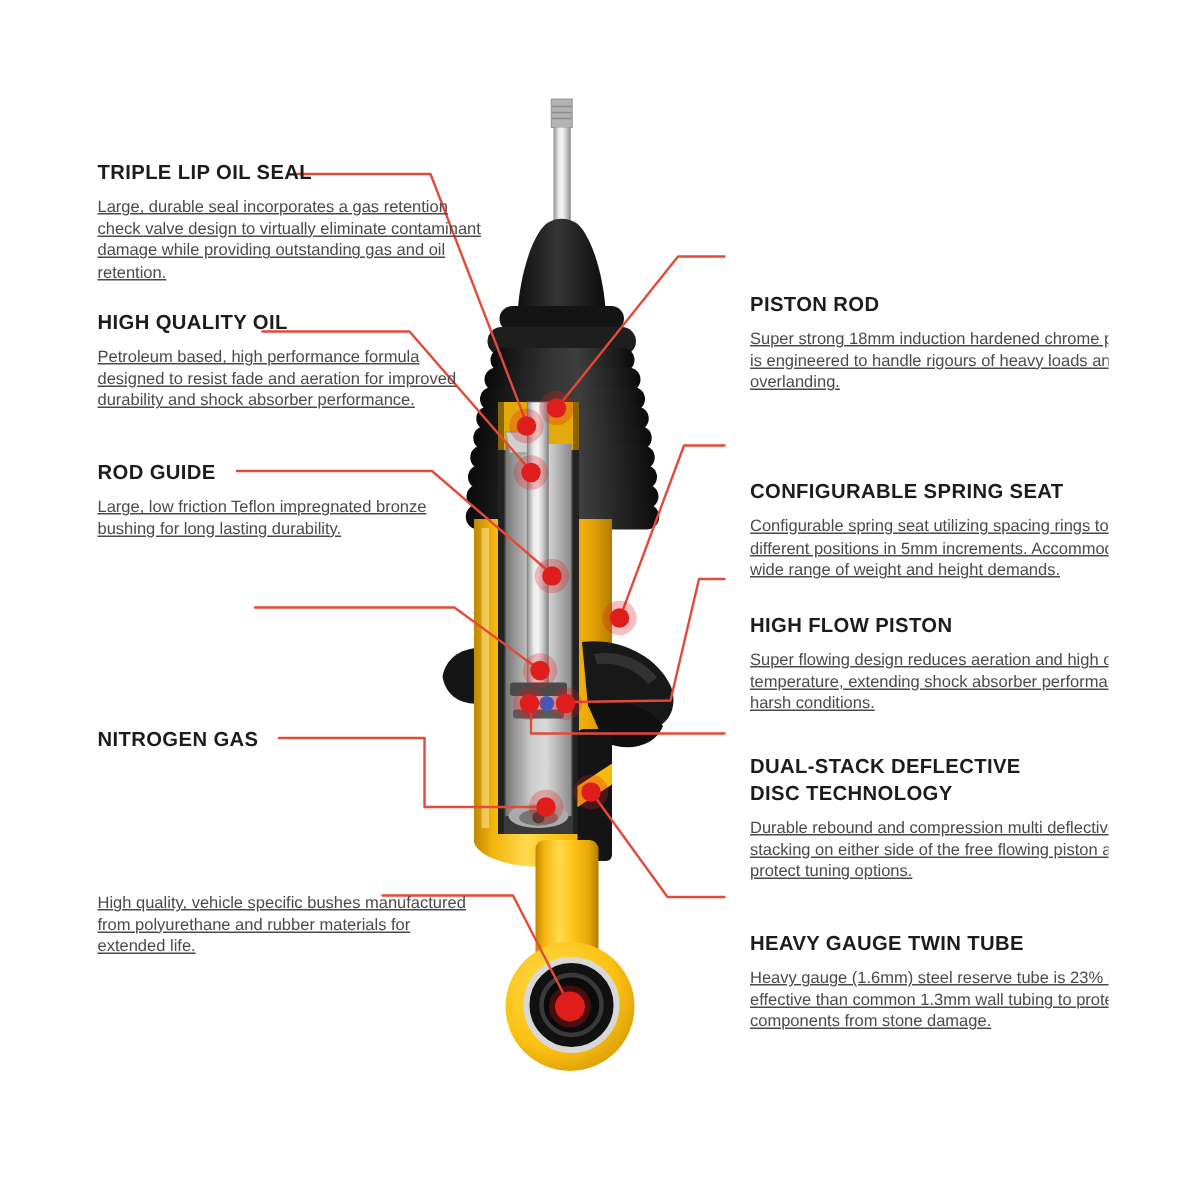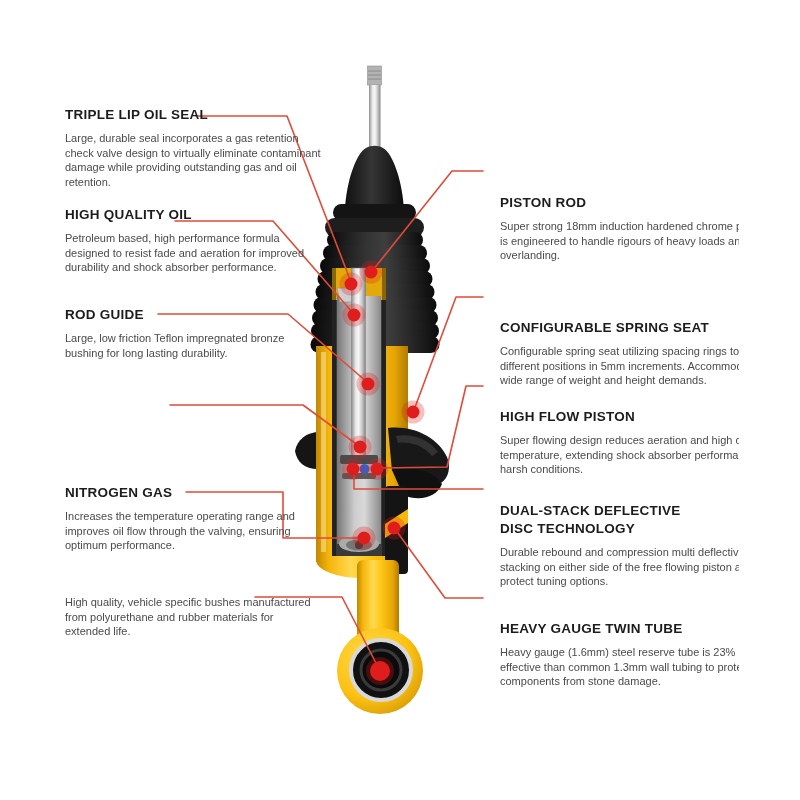--- a/index.html
+++ b/index.html
@@ -13,21 +13,21 @@
     position:relative;width:739px;height:800px;background:#ffffff;
     font-family:"Liberation Sans",sans-serif;overflow:hidden;
   }
   svg.art{position:absolute;left:0;top:0;}
   .callout{position:absolute;}
   .callout h3{
     margin:0;font-size:13.5px;font-weight:bold;color:var(--title-text);
     letter-spacing:.25px;line-height:18px;white-space:pre-line;
   }
   .callout p{
-    margin:7px 0 0;font-size:11px;line-height:14.6px;color:var(--body-text);
+    margin:7px 0 0;font-size:11px;line-height:14.6px;color:var(--body-text);text-decoration:underline;
   }
   .callout.left{width:256px;}
   .callout.right{width:292px;margin-top:32px;}
   .leader{fill:none;stroke:var(--accent-red);stroke-width:1.6;stroke-linejoin:round;stroke-linecap:round;}
   .marker{fill:var(--marker-red);}
   .marker-halo{fill:var(--marker-red);opacity:.28;}
 </style>
 </head>
 <body>
 
@@ -219,21 +219,20 @@
   <div class="callout left" style="left:65px;top:306px">
     <h3>ROD GUIDE</h3>
     <p>Large, low friction Teflon impregnated bronze bushing for long lasting durability.</p>
   </div>
   <div class="callout left" style="left:65px;top:206px">
     <h3>HIGH QUALITY OIL</h3>
     <p>Petroleum based, high performance formula designed to resist fade and aeration for improved durability and shock absorber performance.</p>
   </div>
   <div class="callout left" style="left:65px;top:484px">
     <h3>NITROGEN GAS</h3>
-    <p>Increases the temperature operating range and improves oil flow through the valving, ensuring optimum performance.</p>
   </div>
   <div class="callout left" style="left:65px;top:588px">
     <p>High quality, vehicle specific bushes manufactured from polyurethane and rubber materials for extended life.</p>
   </div>
 
   <div class="callout right" style="left:500px;top:162px">
     <h3>PISTON ROD</h3>
     <p>Super strong 18mm induction hardened chrome piston rod is engineered to handle rigours of heavy loads and tough overlanding.</p>
   </div>
   <div class="callout right" style="left:500px;top:287px">

